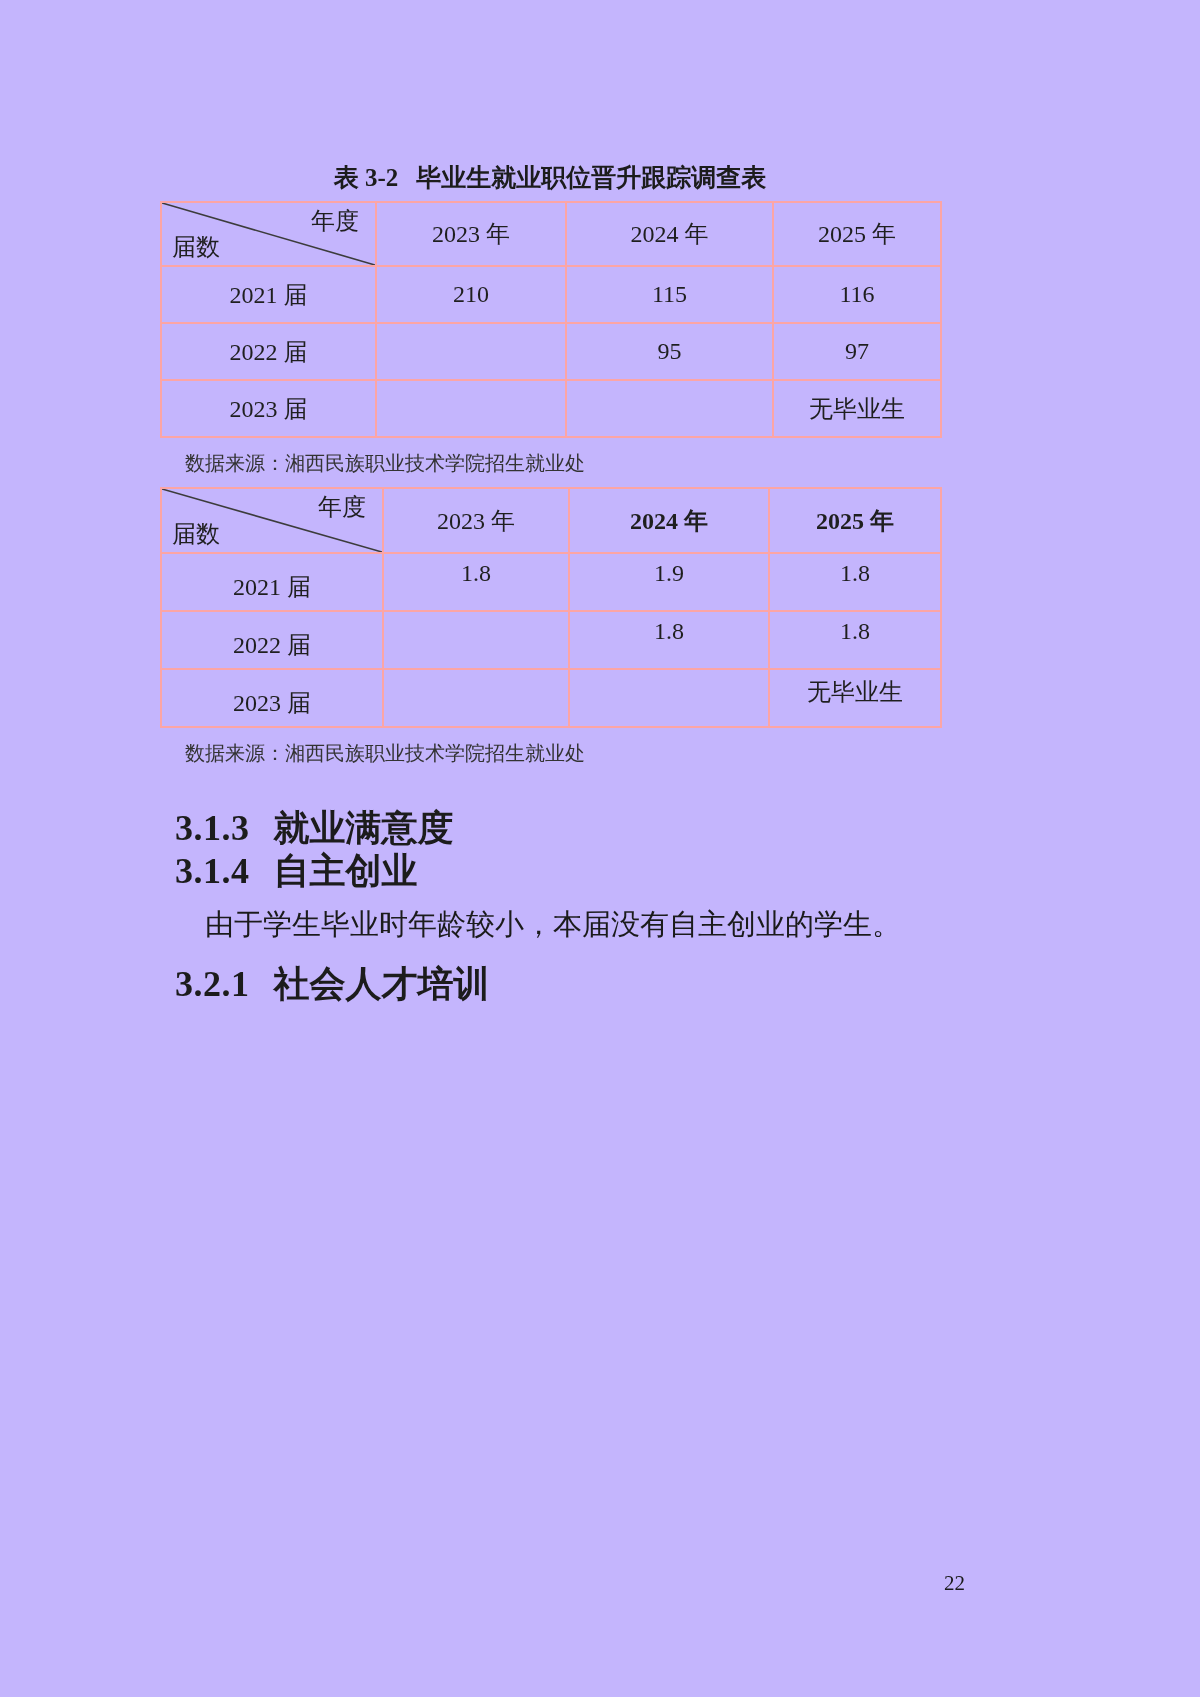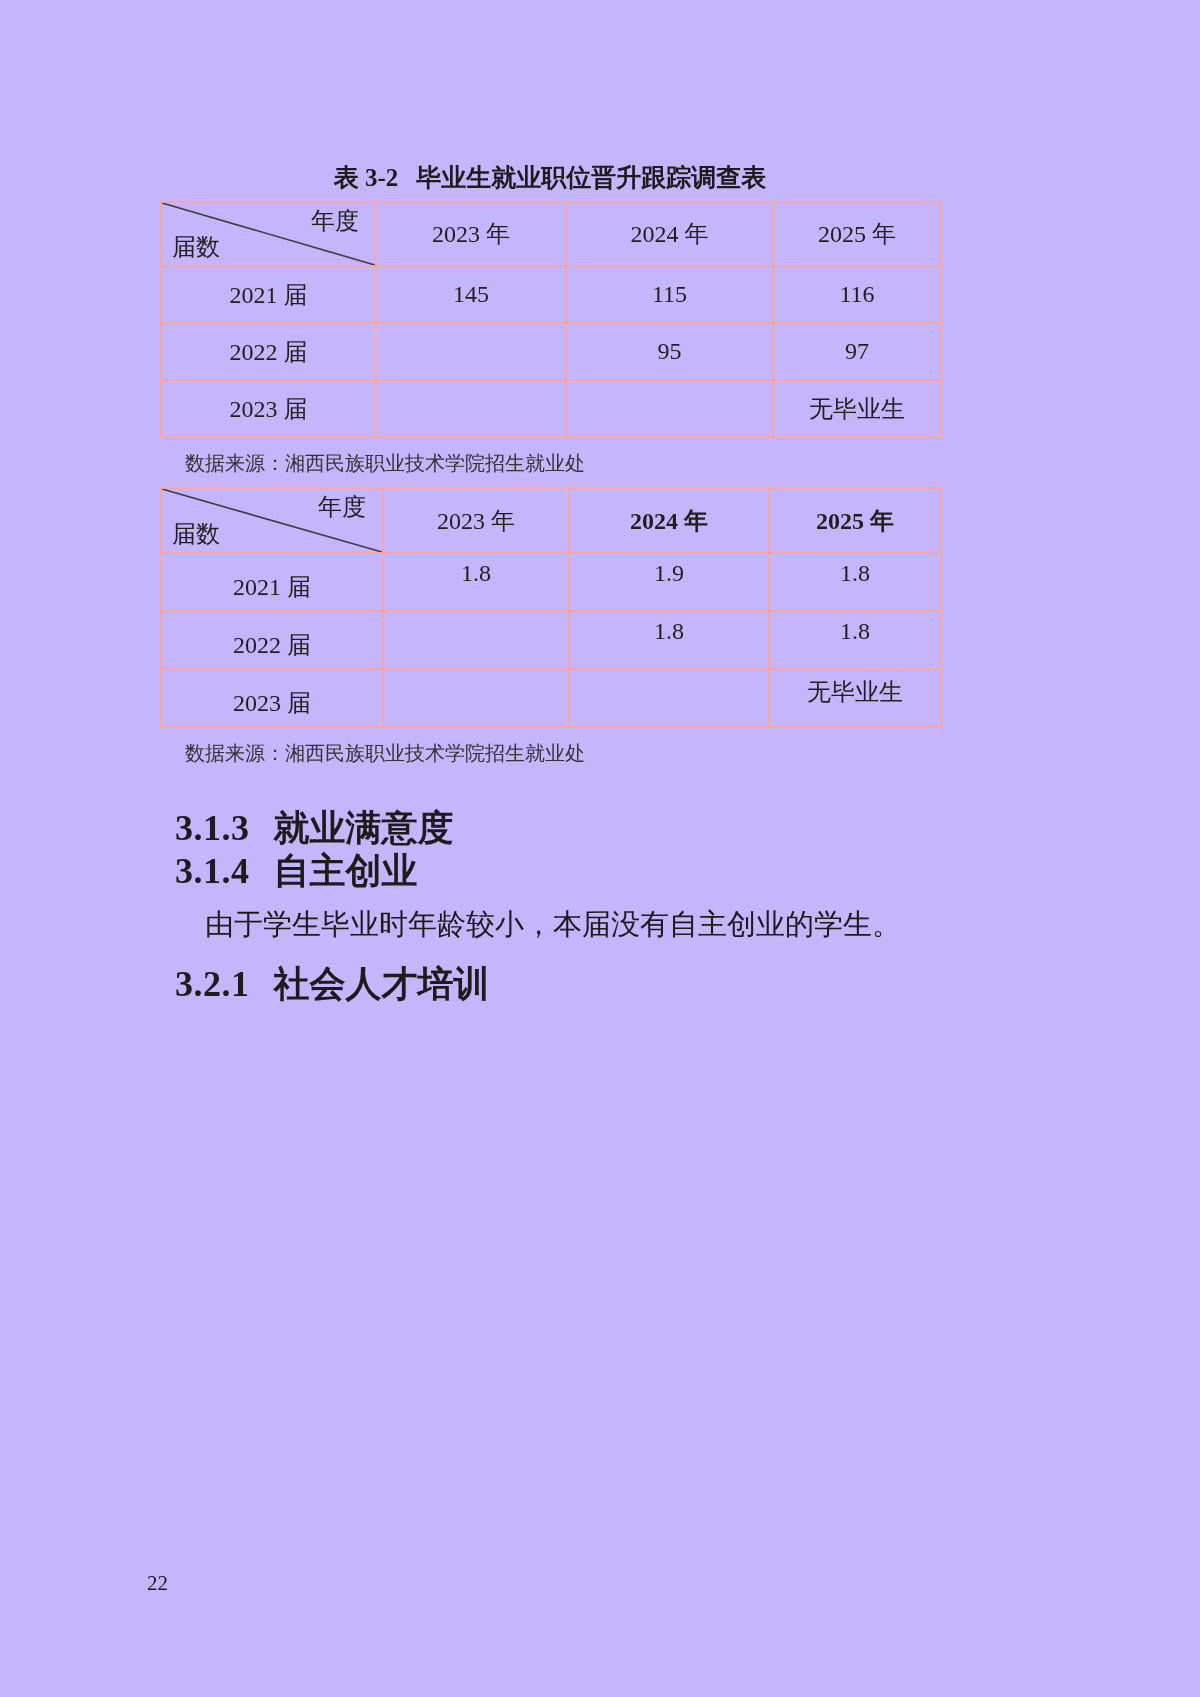--- a/index.html
+++ b/index.html
@@ -92,21 +92,21 @@
   }
   .p313 { margin-top: 22px; }
   .p314 { margin-top: 10px; text-align: left; }
   .p321 { margin-top: 19px; }
   
   .page-number {
     position: absolute;
     top: 1571px;
     left: 147px;
     width: 818px;
-    text-align: left;
+    text-align: right;
     font-size: 21px;
     color: #1b1b1b;
   }
 </style>
 </head>
 <body>
 
 <div class="page">
 
   <div class="table-title">
@@ -128,21 +128,21 @@
         </svg>
         <span class="c-top">年度</span>
         <span class="c-bottom">届数</span>
       </td>
       <td>2023 年</td>
       <td>2024 年</td>
       <td>2025 年</td>
     </tr>
     <tr class="row">
       <td class="label">2021 届</td>
-      <td class="val">145</td>
+      <td class="val">210</td>
       <td class="val">115</td>
       <td class="val">116</td>
     </tr>
     <tr class="row">
       <td class="label">2022 届</td>
       <td class="val"></td>
       <td class="val">95</td>
       <td class="val">97</td>
     </tr>
     <tr class="row">

